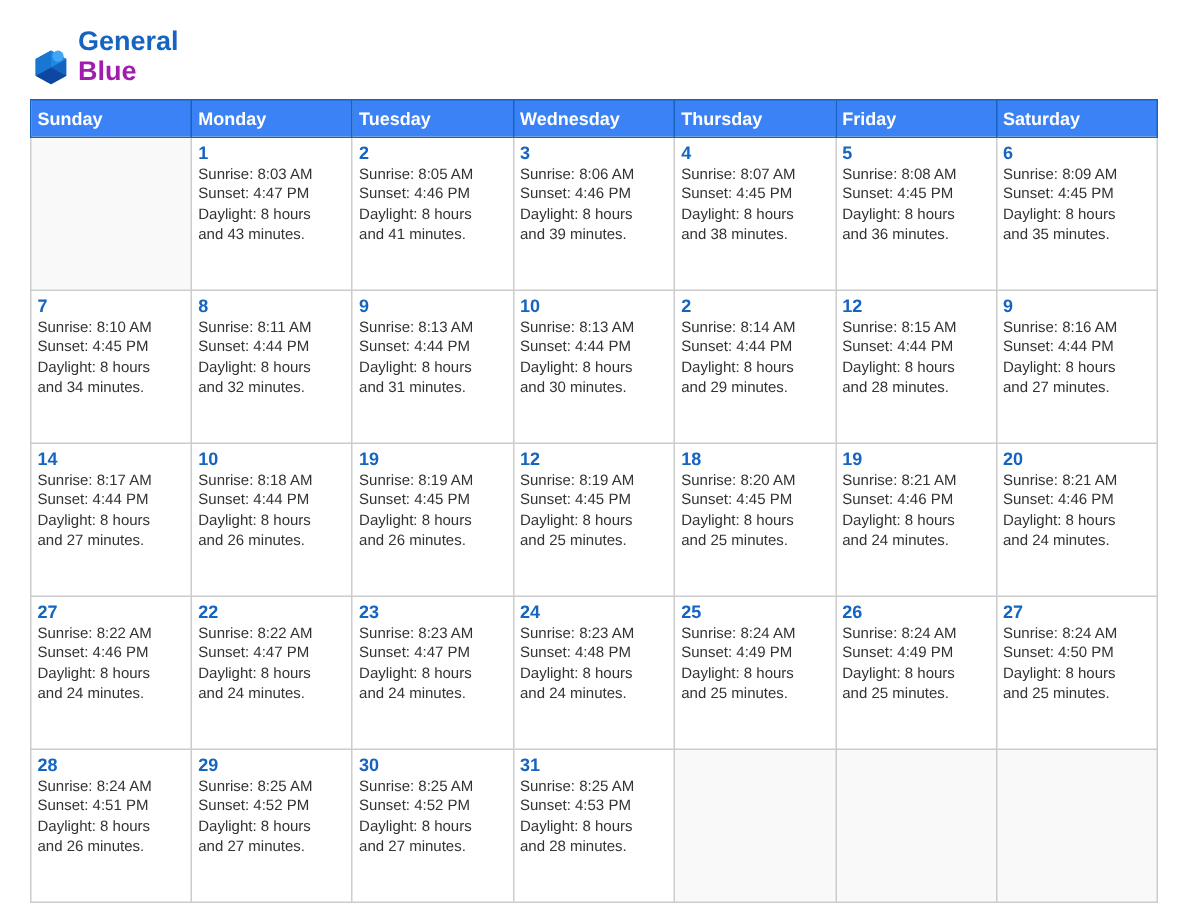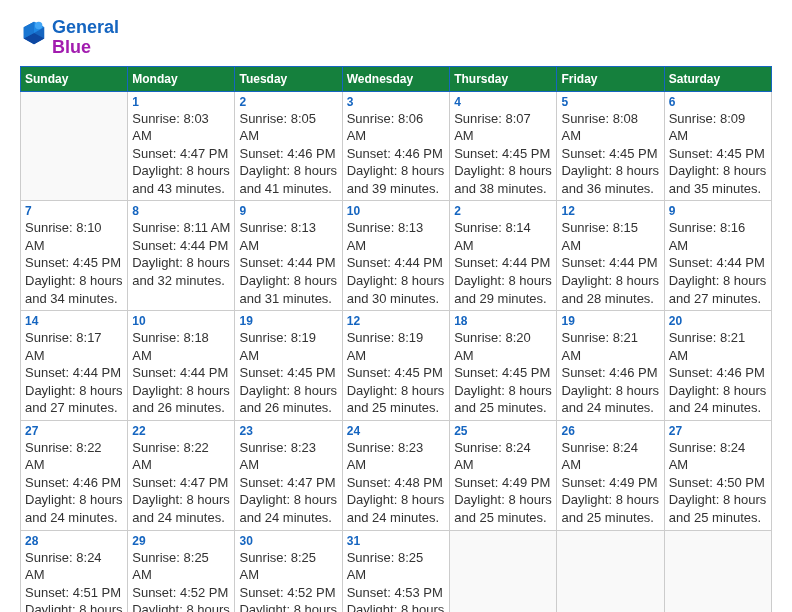--- a/index.html
+++ b/index.html
@@ -18,21 +18,21 @@
       flex-direction: column;
     }
     .header {
       display: flex;
       justify-content: space-between;
       align-items: flex-start;
       margin-bottom: 8px;
     }
     .logo {
       display: flex;
-      align-items: flex-start;
+      align-items: flex-end;
     }
     .logo-text {
       font-size: 18px;
       font-weight: bold;
       color: #1a1a1a;
       line-height: 1.1;
     }
     .logo-text .blue { color: #1565c0; }
     .logo-icon {
       width: 28px;
@@ -51,21 +51,21 @@
     .location {
       font-size: 14px;
       color: #333;
     }
     .calendar {
       width: 100%;
       border-collapse: collapse;
       flex: 1;
     }
     .calendar th {
-      background: #15803d;
+      background: #3b82f6;
       color: #fff;
       font-size: 12px;
       font-weight: bold;
       padding: 5px 4px;
       text-align: left;
       border: 1px solid #1565c0;
       margin-left: 33px;
     }
     .calendar td {
       border: 1px solid #ccc;
@@ -80,21 +80,21 @@
       background: #f9f9f9;
     }
     .day-num {
       font-size: 12px;
       font-weight: bold;
       color: #1565c0;
       display: block;
       margin-bottom: 1px;
     }
     .day-info {
-      font-size: 13px;
+      font-size: 10px;
       line-height: 1.35;
       color: #333;
     }
   </style>
 </head>
 <body>
 
 <div class="page">
   <div class="header">
     <div class="logo">

